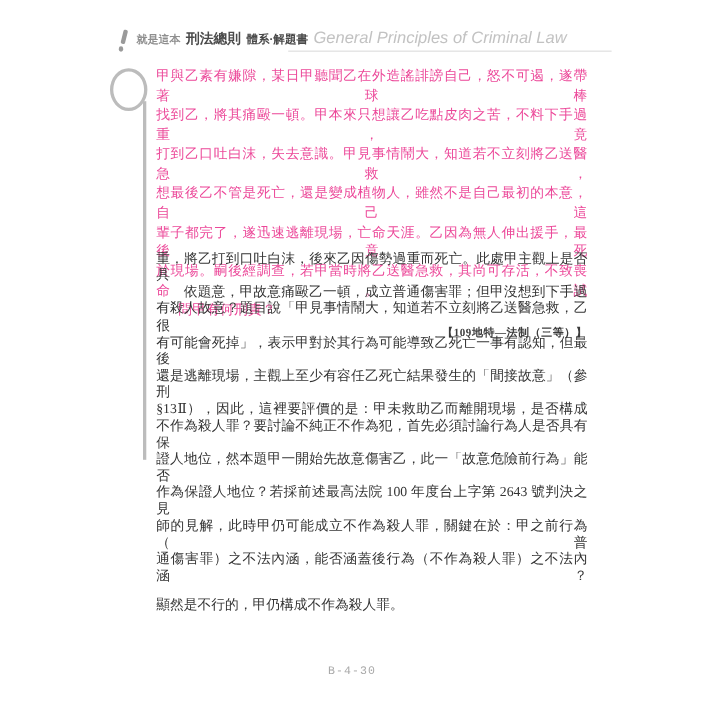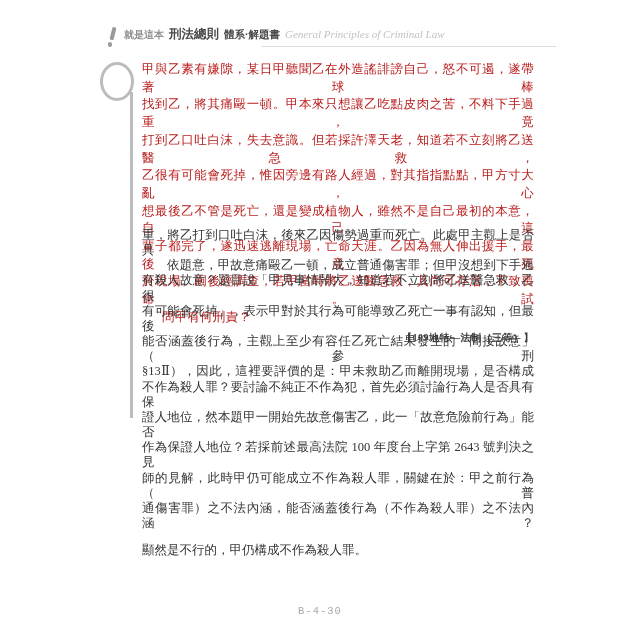--- a/index.html
+++ b/index.html
@@ -20,34 +20,34 @@
     position:absolute; left:7px; top:1px; width:3.5px; height:13px;
     background:#9a9a9a; transform:rotate(14deg); border-radius:1.5px;
   }
   .excl-dot {
     position:absolute; left:4px; top:16px; width:4px; height:4.5px;
     background:#9a9a9a; border-radius:50%;
   }
   .series  { font-family:"Liberation Sans",sans-serif; font-weight:bold; font-size:10px;  color:#8f8f8f; }
   .title   { font-family:"Liberation Sans",sans-serif; font-weight:bold; font-size:12.5px; color:#4a4a4a; }
   .subtitle{ font-family:"Liberation Sans",sans-serif; font-weight:bold; font-size:10.5px; color:#4a4a4a; }
-  .title-en{ font-family:Liberation Serif, serif; font-style:italic; font-size:11px;  color:#c2c2c2; }
+  .title-en{ font-family:Liberation Sans, sans-serif; font-style:italic; font-size:15px;  color:#c2c2c2; }
   .header-rule { position:absolute; left:262px; top:46px; width:294px; height:1px; background:#dcdcdc; }
 
   
   .q-ring {
     position:absolute; left:100px; top:62px; width:28px; height:33px;
     border:3px solid #bcbcbc; border-radius:50%;
   }
   .q-tail { position:absolute; left:130px; top:92px; width:2.5px; height:326px; background:#bcbcbc; }
 
   
   .question { position:absolute; left:142px; top:61px; width:392px; }
   .qline {
-    font-size:12.5px; line-height:17.7px; color:#b91c1c;
+    font-size:12.5px; line-height:17.7px; color:#ec4899;
     text-align:justify; text-align-last:justify; text-justify:inter-character;
     letter-spacing:0.2px;
   }
   .qline.last { text-align-last:left;padding-left:20px; }
   .source {
     font-size:10px; font-weight:bold; color:#3c3c3c;
     text-align:right; margin-top:4px; letter-spacing:0.5px;
   }
 
   
@@ -83,37 +83,36 @@
   </header>
   <div class="header-rule"></div>
 
   <div class="q-ring"></div>
   <div class="q-tail"></div>
 
   <section class="question">
     <div class="q-lines">
         <div class="qline">甲與乙素有嫌隙，某日甲聽聞乙在外造謠誹謗自己，怒不可遏，遂帶著球棒</div>
         <div class="qline">找到乙，將其痛毆一頓。甲本來只想讓乙吃點皮肉之苦，不料下手過重，竟</div>
-        <div class="qline">打到乙口吐白沫，失去意識。但若採許澤天老，知道若不立刻將乙送醫急救，</div>
-        <div class="qline">乙很有可能會死掉，惟因旁邊有路人經過，對其指指點點，甲方寸大亂，心</div>
+        <div class="qline">打到乙口吐白沫，失去意識。甲見事情鬧大，知道若不立刻將乙送醫急救，</div>
         <div class="qline">想最後乙不管是死亡，還是變成植物人，雖然不是自己最初的本意，自己這</div>
         <div class="qline">輩子都完了，遂迅速逃離現場，亡命天涯。乙因為無人伸出援手，最後竟死</div>
         <div class="qline">於現場。嗣後經調查，若甲當時將乙送醫急救，其尚可存活，不致喪命。試</div>
         <div class="qline last">問甲有何刑責？</div>
       </div>
     <div class="source">【109地特—法制（三等）】</div>
   </section>
 
   <section class="answer">
     <div class="a-lines">
         <div class="aline">重，將乙打到口吐白沫，後來乙因傷勢過重而死亡。此處甲主觀上是否具</div>
         <div class="aline indent">依題意，甲故意痛毆乙一頓，成立普通傷害罪；但甲沒想到下手過</div>
         <div class="aline">有殺人故意？題目說「甲見事情鬧大，知道若不立刻將乙送醫急救，乙很</div>
         <div class="aline">有可能會死掉」，表示甲對於其行為可能導致乙死亡一事有認知，但最後</div>
-        <div class="aline">能否涵蓋後行為，主觀上至少有容任乙死亡結果發生的「間接故意」（參刑</div>
+        <div class="aline">還是逃離現場，主觀上至少有容任乙死亡結果發生的「間接故意」（參刑</div>
         <div class="aline">§13Ⅱ），因此，這裡要評價的是：甲未救助乙而離開現場，是否構成</div>
         <div class="aline">不作為殺人罪？要討論不純正不作為犯，首先必須討論行為人是否具有保</div>
         <div class="aline">證人地位，然本題甲一開始先故意傷害乙，此一「故意危險前行為」能否</div>
         <div class="aline">作為保證人地位？若採前述最高法院 100 年度台上字第 2643 號判決之見</div>
         <div class="aline">師的見解，此時甲仍可能成立不作為殺人罪，關鍵在於：甲之前行為（普</div>
         <div class="aline">通傷害罪）之不法內涵，能否涵蓋後行為（不作為殺人罪）之不法內涵？</div>
         <div class="aline last">顯然是不行的，甲仍構成不作為殺人罪。</div>
       </div>
   </section>
 

